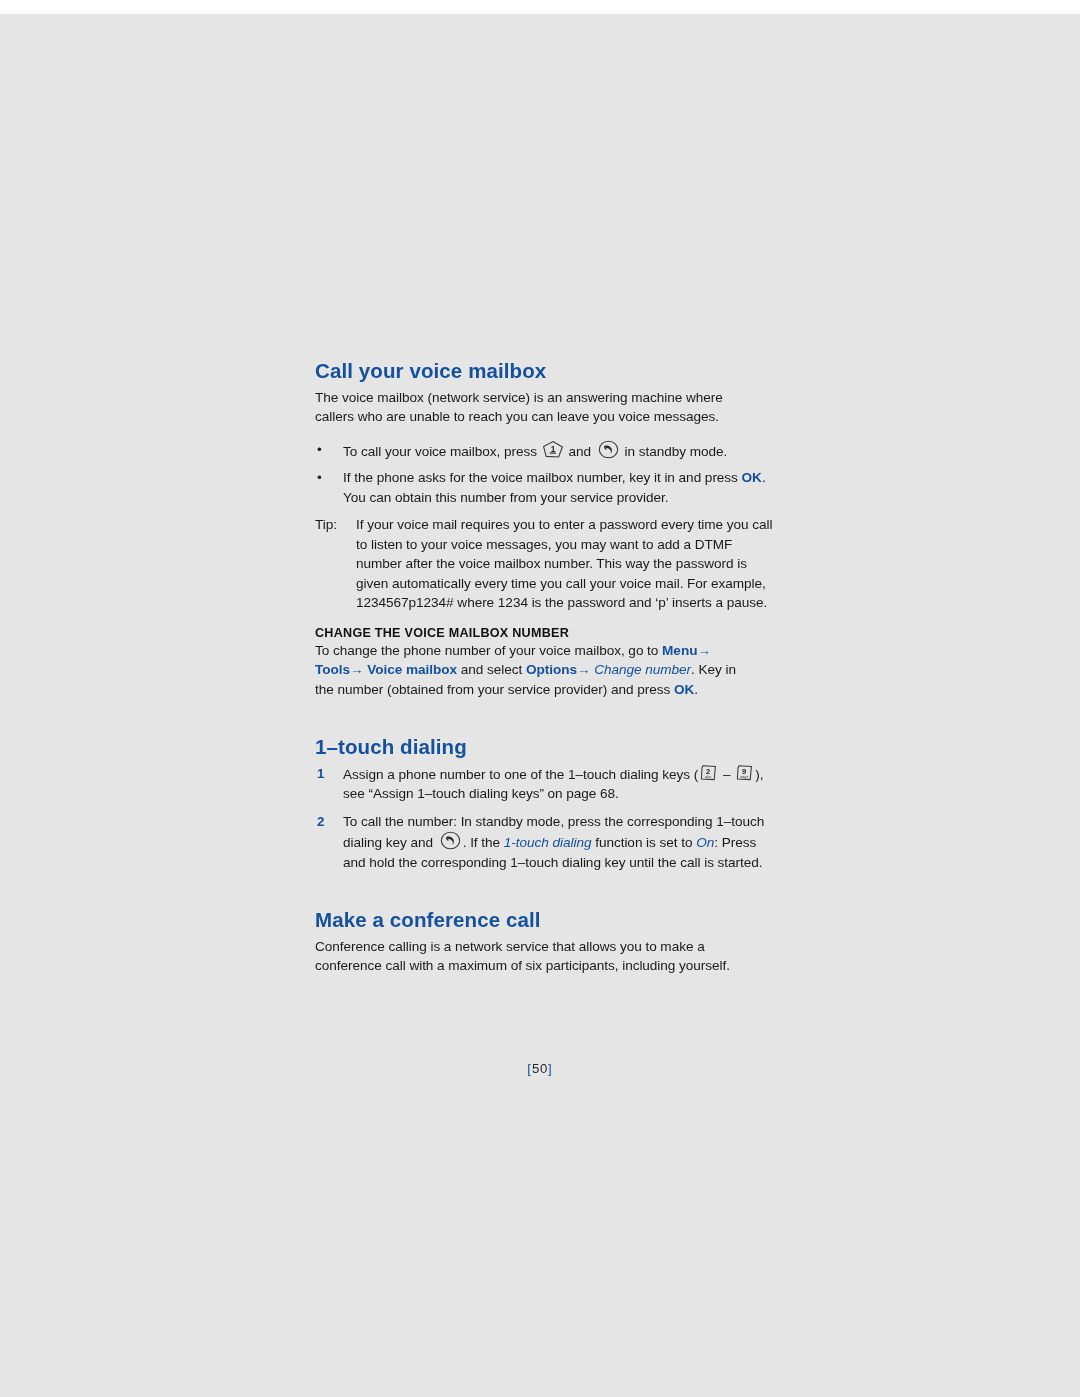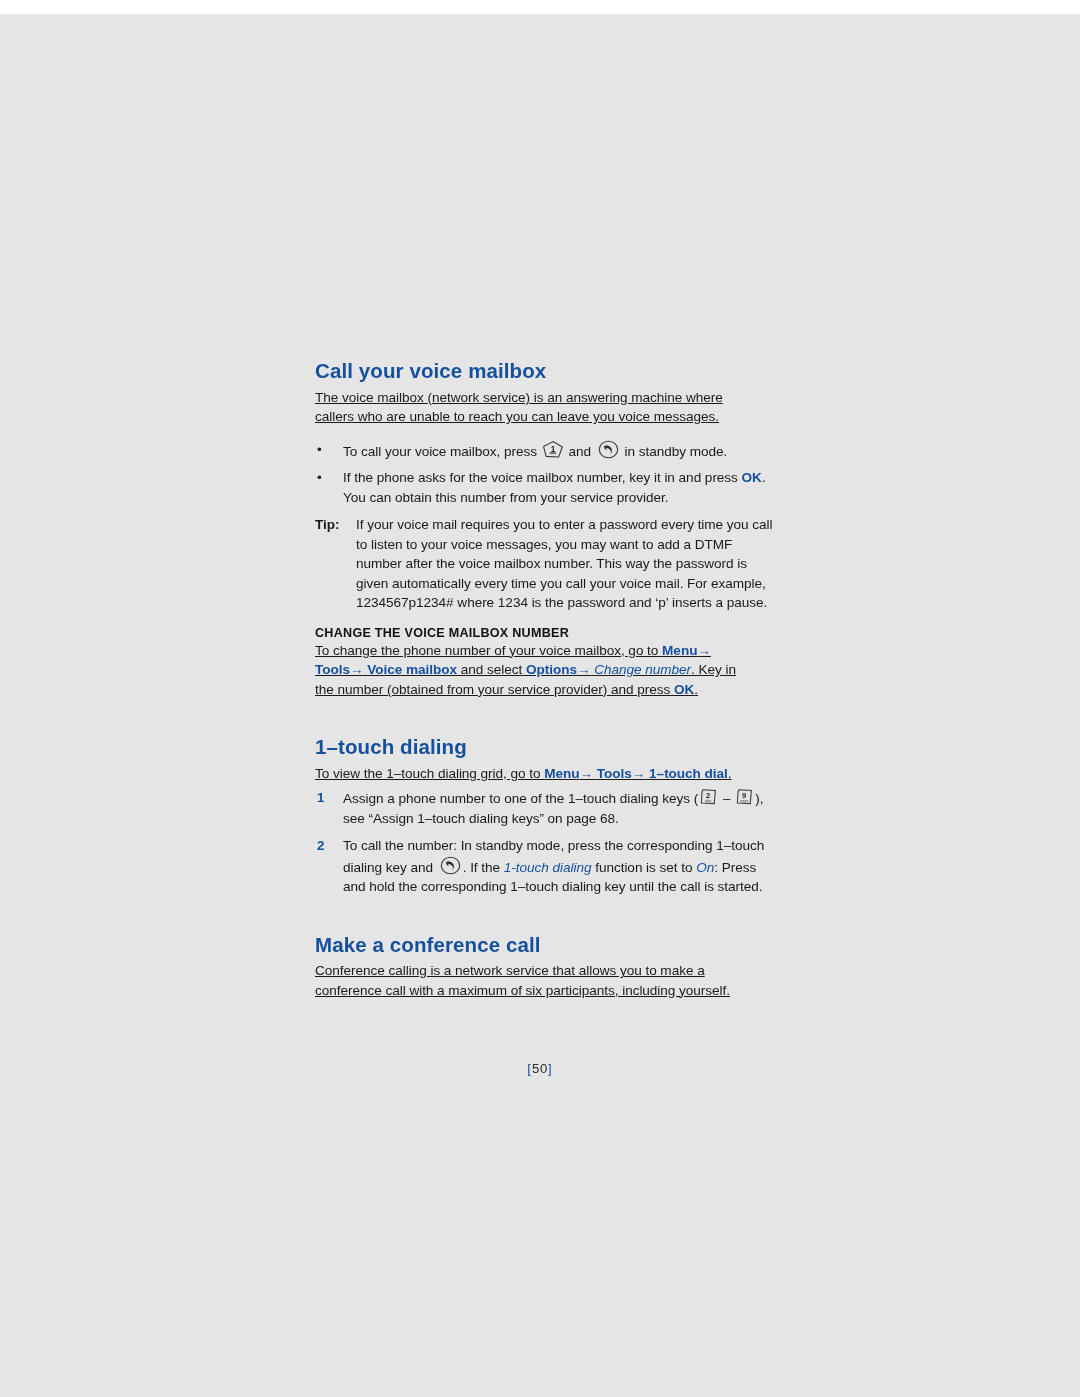--- a/index.html
+++ b/index.html
@@ -39,21 +39,20 @@
     line-height: 1.15;
   }
   h1.section-heading.spaced-top { margin-top: 36px; }
 
   p.body-text {
     font-size: 13.6px;
     line-height: 19.5px;
     margin: 0 16px 13px 0;
     color: #1a1a1a;
     letter-spacing: -0.05px;
-    text-decoration: underline;
   }
   p.tight { margin-bottom: 0; }
 
   h2.sub-heading {
     font-size: 12.6px;
     font-weight: bold;
     letter-spacing: 0.25px;
     margin: 0 0 1px 0;
     color: #111111;
   }
@@ -110,21 +109,21 @@
     padding-left: 41px;
     font-size: 13.6px;
     line-height: 19.5px;
     margin: 0 0 13px 0;
     letter-spacing: -0.05px;
   }
   .tip-block .tip-label {
     position: absolute;
     left: 0;
     top: 0;
-    font-weight: bold;
+    font-weight: normal;
     font-size: 13.6px;
     line-height: 19.5px;
   }
 
   b.ui, span.ui-bold {
     color: #15509e;
     font-weight: bold;
   }
   i.ui-italic {
     color: #15509e;
@@ -195,23 +194,20 @@
 
     <h2 class="sub-heading">CHANGE THE VOICE MAILBOX NUMBER</h2>
 
     <p class="body-text"><span>To change the phone number of your voice mailbox, go to </span><b class="ui">Menu</b><span class="arrow">→</span>
       <b class="ui">Tools</b><span class="arrow">→</span>
       <b class="ui">Voice mailbox</b><span> and select </span><b class="ui">Options</b><span class="arrow">→</span>
       <i class="ui-italic">Change number</i><span>. Key in the number (obtained from your service provider) and press </span><b class="ui">OK</b><span>.</span></p>
 
     <h1 class="section-heading spaced-top">1–touch dialing</h1>
 
-    <p class="body-text tight"><span>To view the 1–touch dialing grid, go to </span><b class="ui">Menu</b><span class="arrow">→</span>
-      <b class="ui">Tools</b><span class="arrow">→</span>
-      <b class="ui">1–touch dial</b><span>.</span></p>
 
     <ol class="steps">
       <li>
         <span class="num">1</span><span>Assign a phone number to one of the 1–touch dialing keys (</span><span class="icon icon-keypad"><svg viewBox="0 0 19 18" xmlns="http://www.w3.org/2000/svg">
             <path d="M4.0 1.8 L16.4 2.6 L15.2 15.6 L2.4 15.0 L3.0 4.0 Z" fill="none" stroke="#3a3a3a" stroke-width="1.05"></path>
             <text x="9.2" y="10.4" font-family="Liberation Sans, sans-serif" font-size="7.6" font-weight="bold" fill="#222" text-anchor="middle">2</text>
             <text x="9.2" y="14.2" font-family="Liberation Sans, sans-serif" font-size="4.2" fill="#444" text-anchor="middle">abc</text>
           </svg></span><span> – </span><span class="icon icon-keypad"><svg viewBox="0 0 19 18" xmlns="http://www.w3.org/2000/svg">
             <path d="M4.0 1.8 L16.4 2.6 L15.2 15.6 L2.4 15.0 L3.0 4.0 Z" fill="none" stroke="#3a3a3a" stroke-width="1.05"></path>
             <text x="9.2" y="10.4" font-family="Liberation Sans, sans-serif" font-size="7.6" font-weight="bold" fill="#222" text-anchor="middle">9</text>

